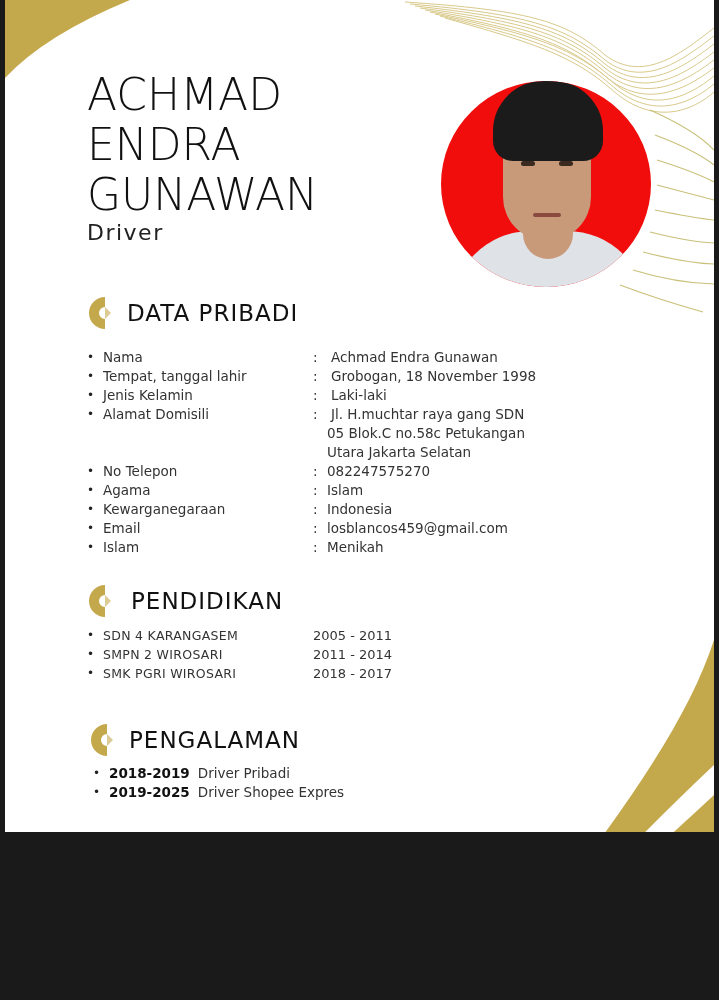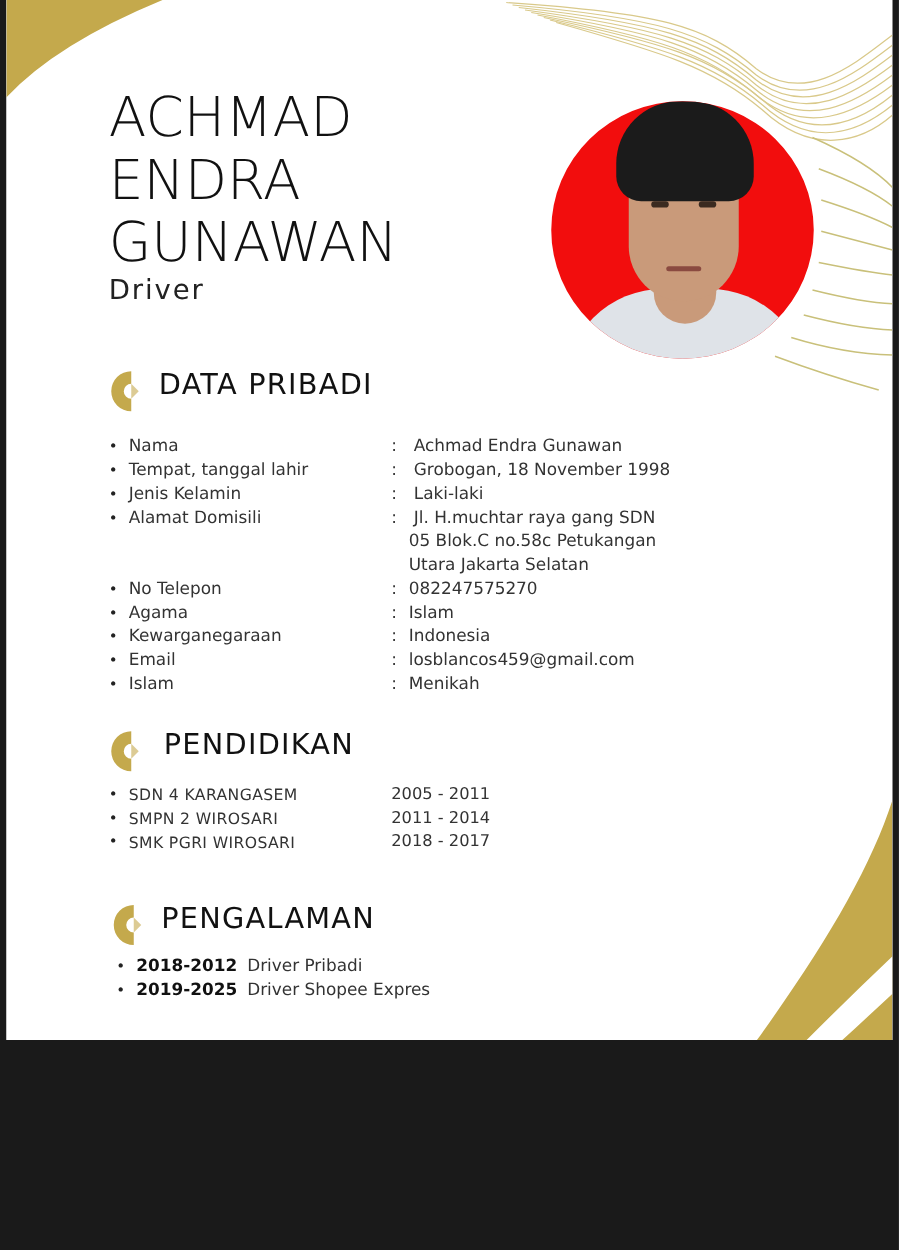--- a/index.html
+++ b/index.html
@@ -21,21 +21,21 @@
     position: absolute; left: 433px; top: 78px; width: 216px; height: 212px; border-radius: 50%;
     background: #f20d0d; overflow: hidden; border: 3px solid #fff;
   }
   .photo .hair { position: absolute; left: 52px; top: 0px; width: 110px; height: 80px; background: #1b1b1b; border-radius: 50px 50px 20px 20px; }
   .photo .face { position: absolute; left: 62px; top: 35px; width: 88px; height: 125px; background: #c99a7a; border-radius: 40px 40px 45px 45px; }
   .photo .eye { position: absolute; top: 80px; width: 14px; height: 5px; background: #3a2a20; border-radius: 3px; }
   .photo .mouth { position: absolute; left: 92px; top: 132px; width: 28px; height: 4px; background: #8a4a40; border-radius: 3px; }
   .photo .shirt { position: absolute; left: 10px; top: 150px; width: 196px; height: 80px; background: #dfe3e8; border-radius: 90px 90px 0 0; }
   .photo .collar { position: absolute; left: 82px; top: 148px; width: 50px; height: 30px; background: #c99a7a; border-radius: 0 0 25px 25px; }
 
-  .section-head { position: absolute; display: flex; }
+  .section-head { position: absolute; display: flex; align-items: center; }
   .sec-icon { width: 30px; height: 36px; margin-right: 14px; }
   .sec-title { font-family: "DejaVu Sans", sans-serif; font-size: 23px; letter-spacing: 1px; color: #111; }
 
   .list { position: absolute; font-family: "DejaVu Sans", sans-serif; font-size: 13.5px; color: #333; }
   .row { display: flex; line-height: 19px; }
   .bullet { width: 16px; font-size: 12px; color: #222; }
   .label { width: 210px; }
   .colon { width: 14px; }
   .value { width: 240px; }
   .edu-school { width: 210px; font-size: 12.5px; letter-spacing: 0.3px; }
@@ -213,21 +213,21 @@
     <svg class="sec-icon" viewBox="0 0 30 36">
       <path d="M22,2 A16,16 0 1,0 22,34 L22,24 A6,6 0 0,1 22,12 Z" fill="#c4a94c"></path>
       <path d="M22,12 L28,18 L22,24 Z" fill="#c4a94c" opacity="0.6"></path>
     </svg>
     <div class="sec-title">PENGALAMAN</div>
   </div>
 
   <div class="list" style="left:88px; top:764px;">
     <div class="row">
       <span class="bullet">•</span>
-      <span class="exp-year">2018-2012</span>
+      <span class="exp-year">2018-2019</span>
       <span>Driver Pribadi</span>
     </div>
     <div class="row">
       <span class="bullet">•</span>
       <span class="exp-year">2019-2025</span>
       <span>Driver Shopee Expres</span>
     </div>
   </div>
 
   <div class="section-head" style="left:85px; top:836px;">

